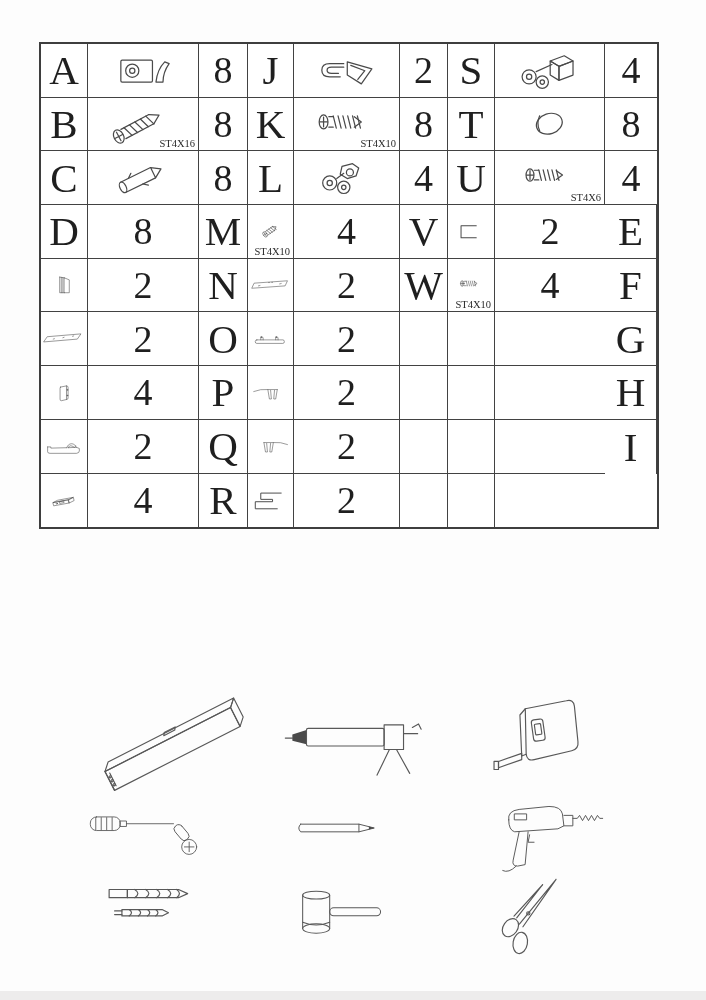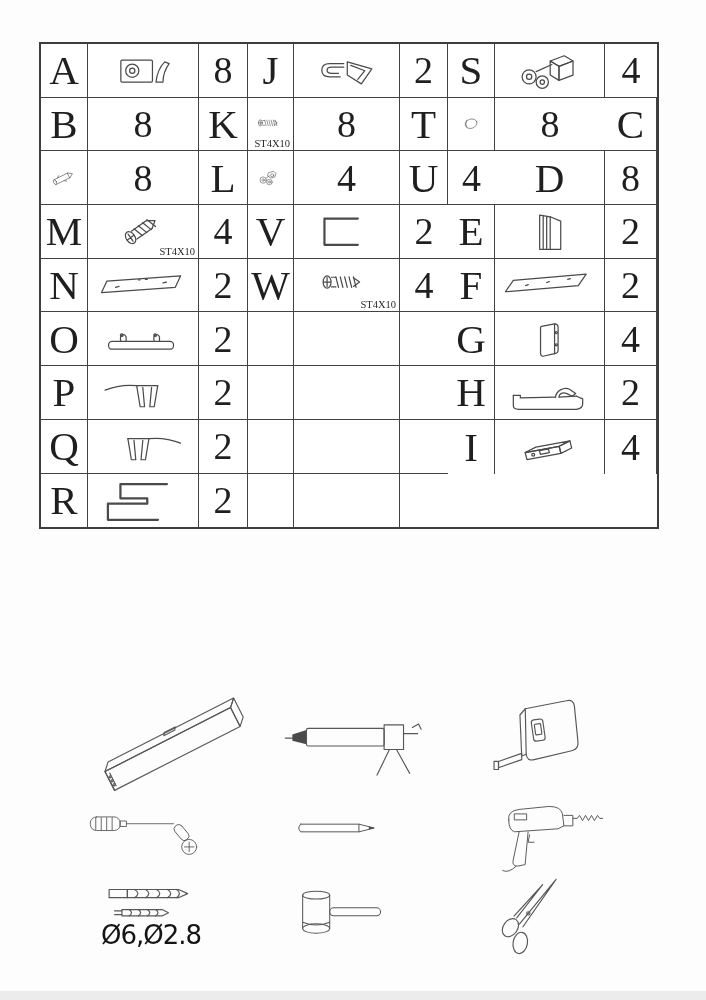--- a/index.html
+++ b/index.html
@@ -73,20 +73,32 @@
         <polygon points="56,16 72,10 82,16 66,22"></polygon>
             <polygon points="56,16 66,22 66,38 56,32"></polygon>
         <polygon points="66,22 82,16 82,32 66,38"></polygon>
             <path d="M40,28 L58,20"></path>
           </g>
         </svg>
     </div>
     <div class="cell qty cr">4</div>
 
     <div class="cell letter">B</div>
+    <div class="cell icon">
+      <svg viewBox="0 0 110 54">
+          <g class="ln" transform="rotate(-28 55 27)">
+        <ellipse cx="24" cy="27" rx="5.5" ry="8"></ellipse>
+            <path d="M24,21.5 v11 M19,27 h10"></path>
+        <path d="M30,21 L66,21 M30,33 L66,33"></path>
+        <path d="M34,21 l4,12 m3,-12 l4,12 m3,-12 l4,12 m3,-12 l4,12 m3,-12 l4,12"></path>
+        <path d="M66,21 L76,27 L66,33"></path>
+          </g>
+        </svg>
+      <span class="spec">ST4X16</span>
+    </div>
     <div class="cell qty">8</div>
     <div class="cell letter">K</div>
     <div class="cell icon">
       <svg viewBox="0 0 110 54">
           <g class="ln">
         <ellipse cx="29" cy="25" rx="5" ry="8"></ellipse>
             <path d="M29,19.5 v11 M24.5,25 h9"></path>
         <path d="M35,19 H40 M35,31 H40"></path>
         <path d="M40,18 l3.5,14 m2,-14 l3.5,14 m2,-14 l3.5,14 m2,-14 l3.5,14 m2,-14 l3.5,14 m2,-14 l3.5,14"></path>
         <path d="M64,19 L72,25 L64,31"></path>
@@ -127,20 +139,32 @@
         <circle cx="52" cy="38" r="7"></circle>
             <circle cx="52" cy="38" r="2.5"></circle>
         <path d="M50,14 l12,-3 7,5 -3,9 -10,3 -8,-5 z"></path>
             <circle cx="59" cy="21" r="4"></circle>
         <path d="M44,28 L52,22"></path>
           </g>
         </svg>
     </div>
     <div class="cell qty">4</div>
     <div class="cell letter">U</div>
+    <div class="cell icon">
+      <svg viewBox="0 0 110 54">
+          <g class="ln">
+        <ellipse cx="33" cy="24" rx="4.5" ry="7"></ellipse>
+            <path d="M33,19 v10 M29,24 h8"></path>
+        <path d="M38,18.5 H43 M38,29.5 H43"></path>
+        <path d="M43,18 l3,12 m2,-12 l3,12 m2,-12 l3,12 m2,-12 l3,12 m2,-12 l3,12"></path>
+        <path d="M63,19 L70,24 L63,29"></path>
+          </g>
+        </svg>
+      <span class="spec">ST4X6</span>
+    </div>
     <div class="cell qty cr">4</div>
 
     <div class="cell letter">D</div>
     <div class="cell qty">8</div>
     <div class="cell letter">M</div>
     <div class="cell icon">
       <svg viewBox="0 0 110 54">
           <g class="ln" transform="rotate(-35 55 24)">
         <ellipse cx="38" cy="24" rx="5" ry="7.5"></ellipse>
             <path d="M38,19 v10 M33.5,24 h9"></path>
@@ -393,21 +417,20 @@
       <g class="ln">
         <rect x="10" y="8" width="20" height="9"></rect>
         <path d="M30,8 H86 L96,12.5 L86,17 H30 Z"></path>
         <path d="M38,8 q7,4.5 0,9 M50,8 q7,4.5 0,9 M62,8 q7,4.5 0,9 M74,8 q7,4.5 0,9 M84,8 q6,4.5 0,9"></path>
         <path d="M24,30 H68 L75,33.5 L68,37 H24 Z"></path>
         <path d="M32,30 q5,3.5 0,7 M42,30 q5,3.5 0,7 M52,30 q5,3.5 0,7 M61,30 q5,3.5 0,7"></path>
         <path d="M24,31.5 H16 M24,35.5 H16"></path>
       </g>
     </svg>
   </div>
-  <div class="drill-label">Ø6,Ø2.8</div>
 
   <div class="tool" style="left:288px;top:884px;">
     <svg width="112" height="62" viewBox="0 0 140 78">
       <g class="ln">
         <path d="M18,14 V56 M52,14 V56"></path>
         <ellipse cx="35" cy="14" rx="17" ry="5"></ellipse>
         <ellipse cx="35" cy="56" rx="17" ry="6"></ellipse>
         <path d="M18,48 Q35,55 52,48"></path>
         <rect x="52" y="30" width="64" height="10" rx="5"></rect>
       </g>

